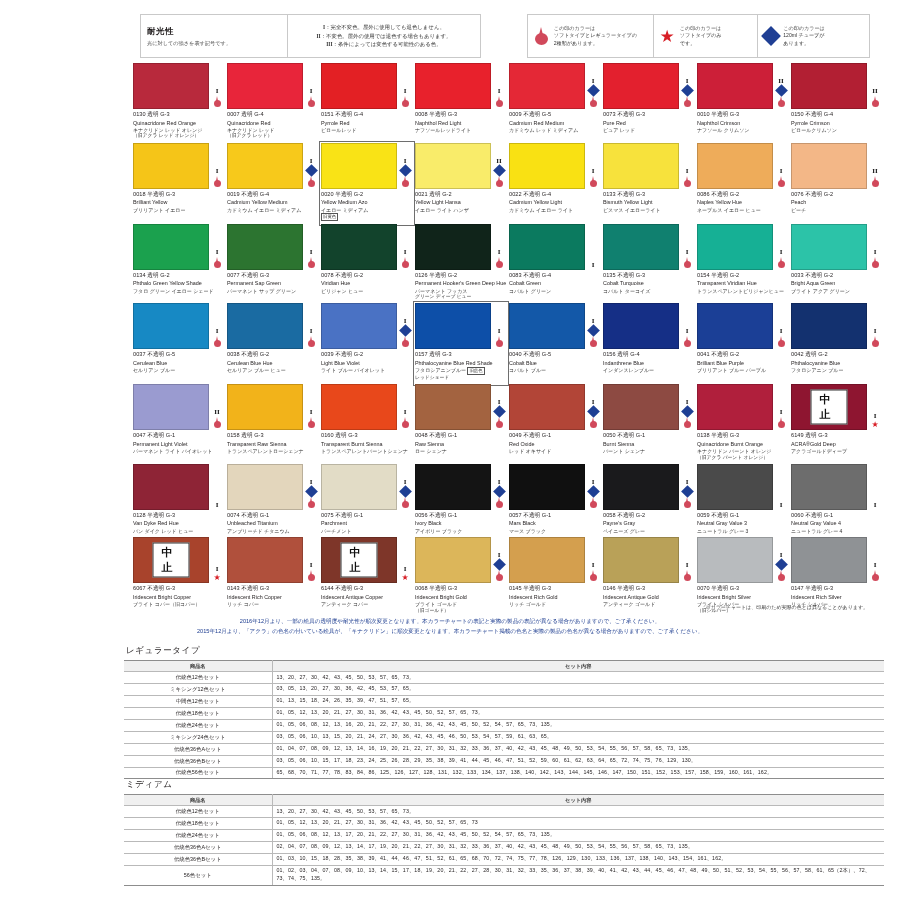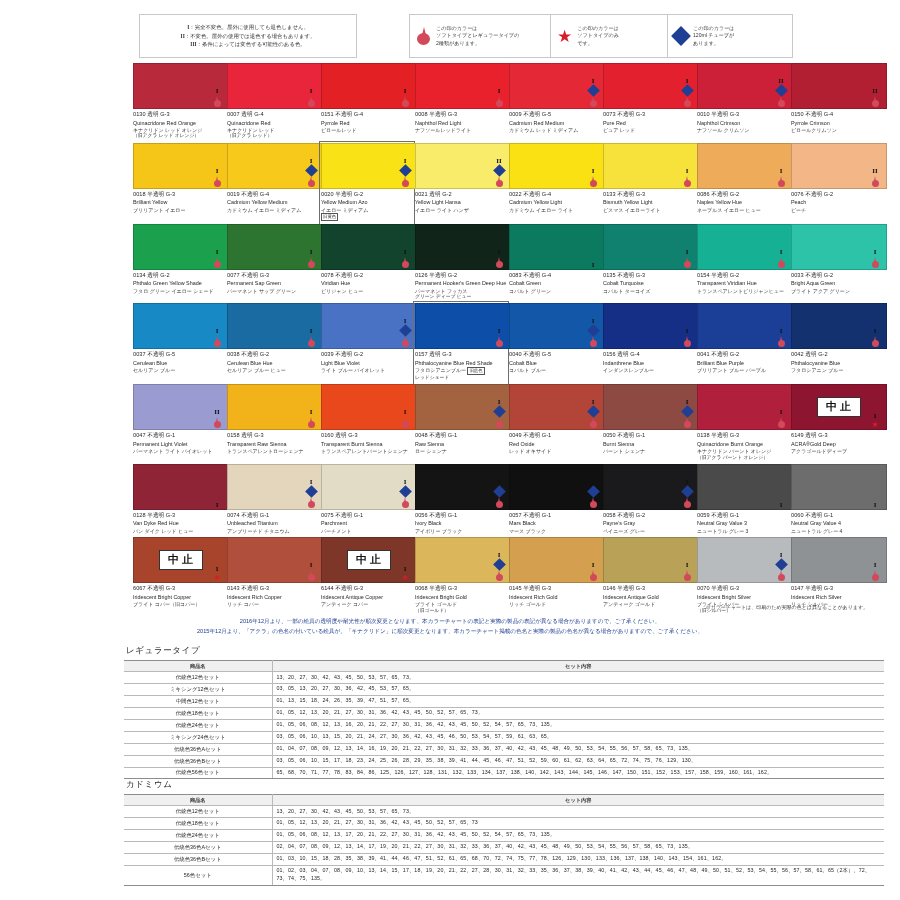--- a/index.html
+++ b/index.html
@@ -57,21 +57,21 @@
 
   
   .grid {
     position:absolute; left:133px; top:63px; width:737px;
     display:grid; grid-template-columns:repeat(8, 1fr); gap:0px 2px;
   }
   .cell { width:92px; padding:0 0 3px 0; position:relative; }
   .cell.sel { outline:1px solid #6e6e6e; outline-offset:1px; }
   .sw-wrap { position:relative; width:92px; }
   .sw {
-    width:96px; height:46px; border:0.5px solid rgba(0,0,0,.18);
+    width:76px; height:46px; border:0.5px solid rgba(0,0,0,.18);
     position:relative;
   }
   .marks {
     position:absolute; left:76px; top:0; width:16px; height:46px;
     display:flex; flex-direction:column; align-items:center; justify-content:flex-end;
     padding-bottom:1px; gap:1px;
   }
   .rom { font-family:"Liberation Serif", serif; font-size:7px; font-weight:bold; color:#111; line-height:1; }
   .stop-tag {
     position:absolute; left:50%; top:50%; transform:translate(-50%,-50%);
@@ -118,20 +118,24 @@
   table.sets td.c2 { font-size:5.3px; color:#231f20; line-height:1.5; letter-spacing:.1px; }
   table.sets tr:last-child td { border-bottom:1px solid #8d8d8d; }
 </style>
 </head>
 <body>
 
 <div id="page">
 
   <div class="legend-bar">
 
+    <div class="legend-box lb1">
+      <div class="t1">耐光性</div>
+      <div class="t2">光に対しての強さを表す記号です。</div>
+    </div>
 
     <div class="legend-box lb2">
       <div class="ln">
         <span class="rn">I</span><span>：完全不変色。屋外に使用しても退色しません。</span>
       </div>
       <div class="ln">
         <span class="rn">II</span><span>：不変色。屋外の使用では退色する場合もあります。</span>
       </div>
       <div class="ln">
         <span class="rn">III</span><span>：条件によっては変色する可能性のある色。</span>
@@ -1033,21 +1037,21 @@
           </tr>
           <tr>
             <td class="c1">伝統色56色セット</td>
             <td class="c2">65、68、70、71、77、78、83、84、86、125、126、127、128、131、132、133、134、137、138、140、142、143、144、145、146、147、150、151、152、153、157、158、159、160、161、162。</td>
           </tr>
         </tbody>
     </table>
   </div>
 
   <div class="sec soft">
-    <div class="tbl-title">カドミウム</div>
+    <div class="tbl-title">ミディアム</div>
     <table class="sets">
       <thead>
           <tr>
         <th class="c1">商品名</th>
         <th>セット内容</th>
       </tr>
         </thead>
       <tbody id="soft-body">
           <tr>
             <td class="c1">伝統色12色セット</td>

